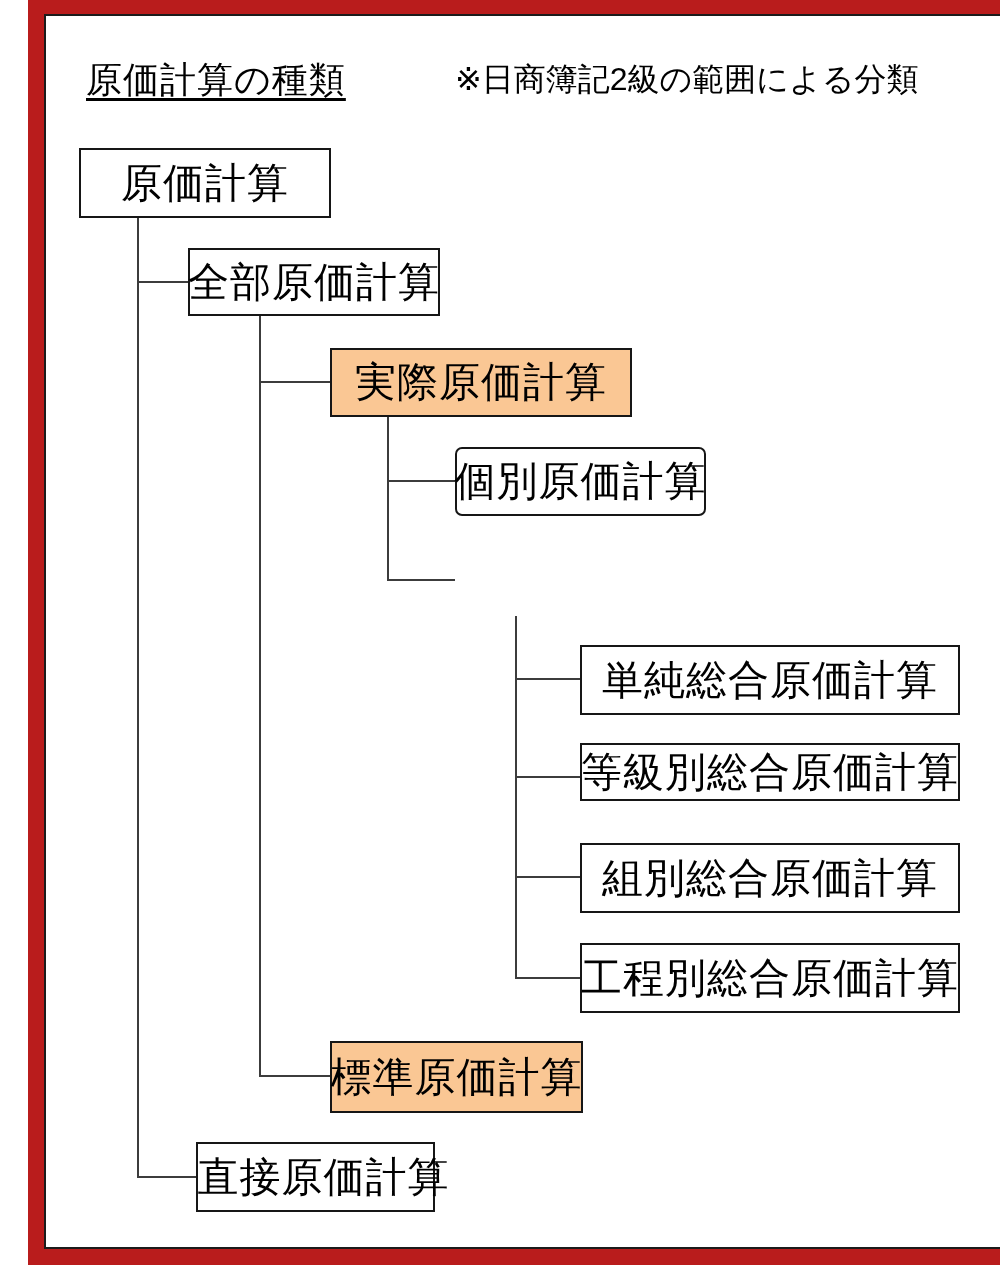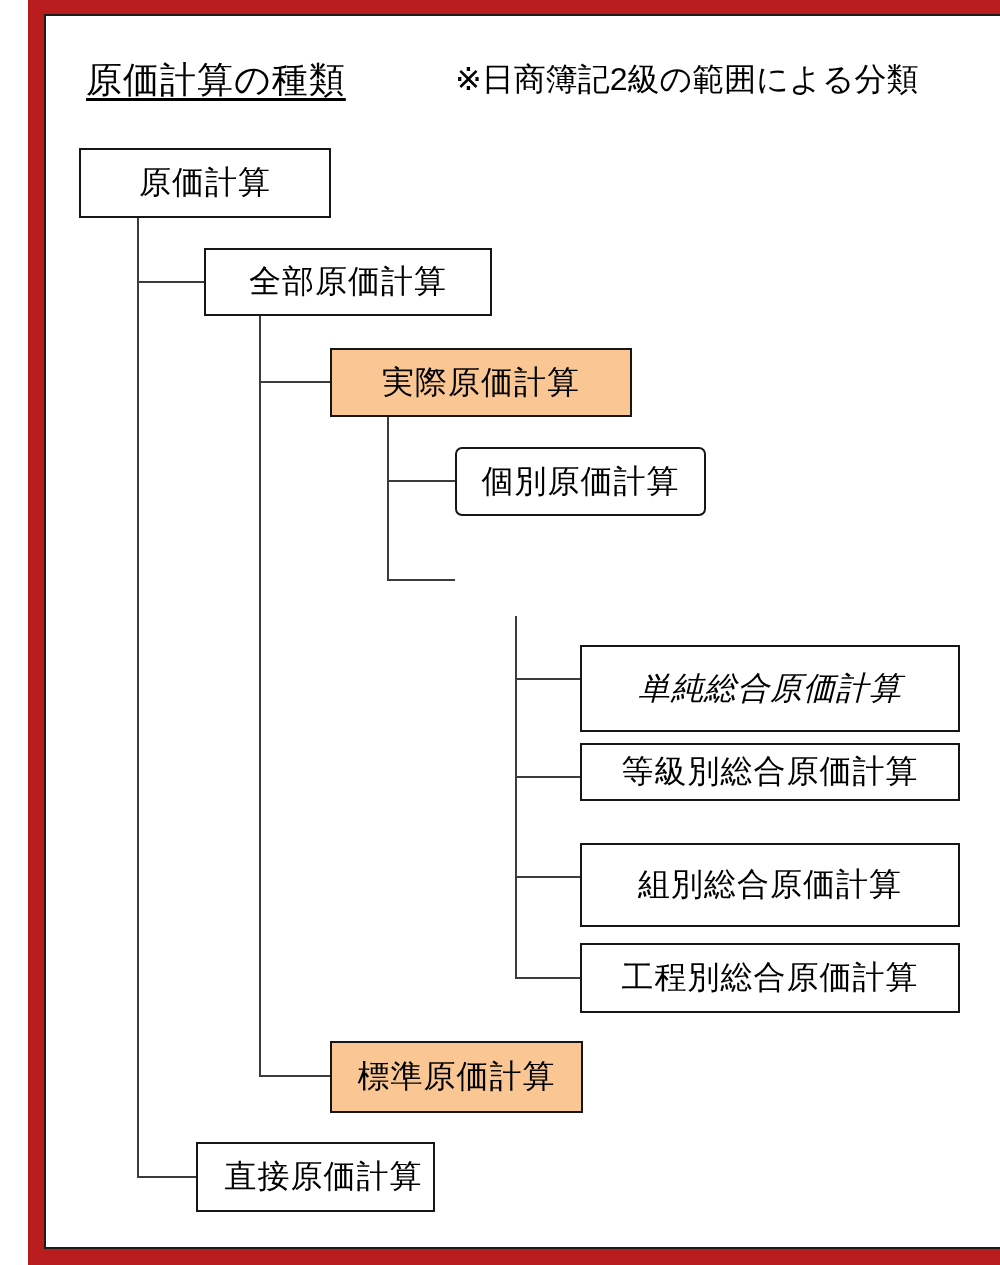--- a/index.html
+++ b/index.html
@@ -25,32 +25,32 @@
   }
   .note {
     position: absolute; left: 427px; top: 58px;
     font-size: 32px; color: #000; white-space: nowrap;
   }
 
   .node {
     position: absolute;
     border: 2px solid #161616; background: #ffffff;
     display: flex; align-items: center; justify-content: center;
-    font-size: 32px; color: #000; white-space: nowrap;
+    font-size: 41px; color: #000; white-space: nowrap;
     letter-spacing: 1px;
   }
 
   .n-genka   { left: 51px;  top: 148px;  width: 252px; height: 70px; }
-  .n-zenbu   { left: 176px; top: 248px;  width: 288px; height: 68px; }
+  .n-zenbu   { left: 160px; top: 248px;  width: 252px; height: 68px; }
   .n-jissai  { left: 302px; top: 348px;  width: 302px; height: 69px; }
   .n-kobetsu { left: 427px; top: 447px;  width: 251px; height: 69px; border-radius: 7px; }
   .n-sougou  { left: 427px; top: 546px;  width: 251px; height: 70px; }
-  .n-tanjun  { left: 552px; top: 645px;  width: 380px; height: 87px; font-style: italic; }
+  .n-tanjun  { left: 552px; top: 645px;  width: 380px; height: 70px; }
   .n-toukyuu { left: 552px; top: 743px;  width: 380px; height: 58px; }
-  .n-kumi    { left: 552px; top: 843px;  width: 380px; height: 84px; }
+  .n-kumi    { left: 552px; top: 843px;  width: 380px; height: 70px; }
   .n-koutei  { left: 552px; top: 943px;  width: 380px; height: 70px; }
   .n-hyoujun { left: 302px; top: 1041px; width: 253px; height: 72px; }
   .n-choku   { left: 168px; top: 1142px; width: 239px; height: 70px; padding-left: 16px; }
 
   .line { position: absolute; background: #3c3c3c; }
   .v1  { left: 109px; top: 218px;  width: 2px;  height: 960px; }
   .h1a { left: 109px; top: 281px;  width: 67px; height: 2px; }
   .h1b { left: 109px; top: 1176px; width: 59px; height: 2px; }
   .v2  { left: 231px; top: 316px;  width: 2px;  height: 761px; }
   .h2a { left: 231px; top: 381px;  width: 71px; height: 2px; }

